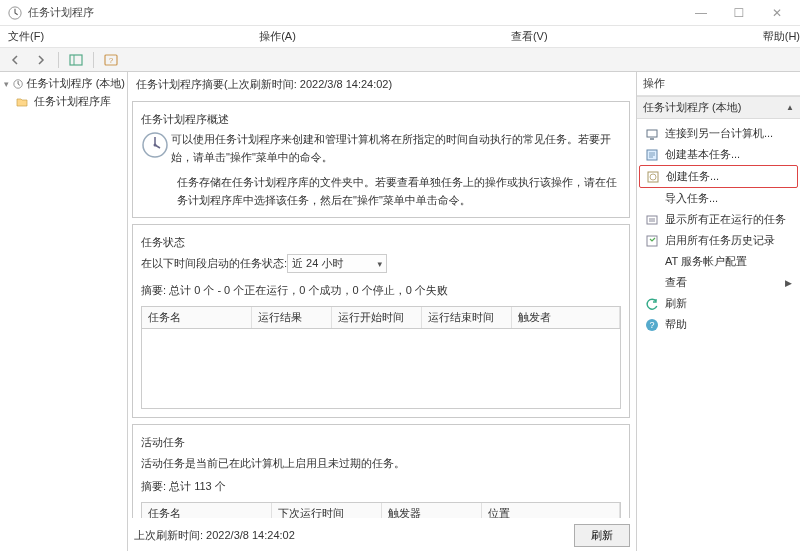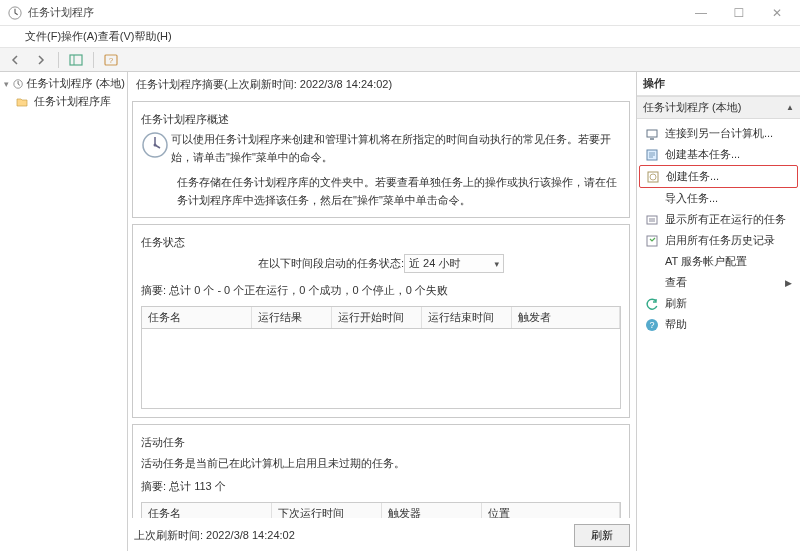--- a/index.html
+++ b/index.html
@@ -3,50 +3,50 @@
   <meta charset="utf-8">
   <style>
     * { margin: 0; padding: 0; box-sizing: border-box; }
     body { font-family: "Microsoft YaHei", "Segoe UI", sans-serif; font-size: 11px; color: #333; background: #fff; width: 800px; height: 551px; overflow: hidden; }
     .titlebar { height: 26px; display: flex; align-items: center; justify-content: space-between; padding: 0 4px; border-bottom: 1px solid #e5e5e5; background: #fff; }
     .titlebar-left { display: flex; align-items: center; gap: 6px; padding-left: 4px; }
     .titlebar-icon { width: 14px; height: 14px; }
     .title-text { font-size: 11px; color: #444; }
     .winctrl { display: flex; }
     .winbtn { width: 38px; height: 24px; display: flex; align-items: center; justify-content: center; color: #999; font-size: 12px; }
-    .menubar { height: 22px; display: flex; align-items: center; padding-left: 25px; background: #fff; border-bottom: 1px solid #e5e5e5; }
+    .menubar { height: 22px; display: flex; align-items: center; padding-left: 8px; background: #fff; border-bottom: 1px solid #e5e5e5; justify-content: space-between; }
     .menubar span { font-size: 11px; color: #333; }
     .toolbar { height: 24px; display: flex; align-items: center; gap: 4px; padding-left: 4px; background: #f4f4f4; border-bottom: 1px solid #d0d0d0; }
     .toolbar-btn { width: 22px; height: 18px; display: flex; align-items: center; justify-content: center; border-radius: 2px; }
     .toolbar-sep { width: 1px; height: 16px; background: #cfcfcf; margin: 0 2px; }
     .main-split { display: flex; height: calc(551px - 26px - 22px - 24px); }
     .left-pane { width: 128px; border-right: 1px solid #d0d0d0; background: #fff; padding: 4px 2px; }
     .tree-root { display: flex; align-items: center; gap: 3px; white-space: nowrap; }
     .tree-child { display: flex; align-items: center; gap: 6px; margin-left: 14px; margin-top: 3px; white-space: nowrap; }
     .tree-toggle { width: 10px; font-size: 9px; color: #888; text-align: center; }
     .tree-icon { width: 12px; height: 12px; }
     .center-pane { flex: 1; background: #fff; overflow: hidden; display: flex; flex-direction: column; }
     .center-scroll { flex: 1; overflow-y: auto; padding: 2px 4px 2px 2px; }
     .center-header { font-size: 11px; color: #333; padding: 3px 6px; }
     .section-group { border: 1px solid #c9c9c9; margin: 6px 2px; position: relative; padding: 10px 8px 8px 8px; background: #fff; }
     .overview-row { display: flex; gap: 2px; padding: 4px 0; }
     .clock-icon { width: 28px; height: 28px; flex-shrink: 0; }
     .desc-text { font-size: 11px; line-height: 1.6; color: #333; flex: 1; }
     .second-desc { padding: 4px 0 0 36px; font-size: 11px; line-height: 1.6; }
-    .status-row { display: flex; justify-content: center; align-items: center; padding: 4px 0; }
+    .status-row { display: flex; justify-content: flex-start; align-items: center; padding: 4px 0; }
     .dropdown { display: flex; align-items: center; border: 1px solid #ccc; padding: 1px 16px 1px 4px; font-size: 11px; position: relative; width: 100px; justify-content: space-between; background: #fdfdfd; }
     .dropdown::after { content: "▾"; position: absolute; right: 4px; font-size: 9px; color: #555; }
     .summary-line { padding: 6px 0 2px 0; font-size: 11px; }
     .table-head { display: flex; border: 1px solid #ccc; margin-top: 6px; background: #fafafa; }
     .th { padding: 3px 6px; font-size: 11px; border-right: 1px solid #e0e0e0; }
     .table-body { height: 80px; border: 1px solid #ccc; border-top: none; background: #fff; }
     .bottom-row { display: flex; justify-content: space-between; align-items: center; padding: 6px 6px 4px 6px; }
     .refresh-btn { border: 1px solid #adadad; background: #f0f0f0; padding: 3px 16px; font-size: 11px; }
     .right-pane { width: 164px; border-left: 1px solid #d0d0d0; background: #fff; display: flex; flex-direction: column; }
-    .right-title { padding: 4px 6px; font-size: 11px; background: #fff; border-bottom: 1px solid #e0e0e0; font-weight: bold; }
+    .right-title { padding: 4px 6px; font-size: 11px; background: #fff; border-bottom: 1px solid #e0e0e0; }
     .group-hdr { display: flex; align-items: center; justify-content: space-between; padding: 3px 6px; background: #f0f0f0; font-size: 11px; border-top: 1px solid #dcdcdc; border-bottom: 1px solid #dcdcdc; }
     .group-hdr-caret { font-size: 8px; color: #555; }
     .actions-list { padding: 4px 2px; }
     .action-item { display: flex; align-items: center; gap: 6px; padding: 3px 6px; font-size: 11px; color: #333; }
     .action-item.highlighted { border: 1px solid #d44; border-radius: 2px; }
     .a-icon { width: 14px; height: 14px; flex-shrink: 0; display: inline-flex; align-items: center; justify-content: center; }
     .submenu-caret { margin-left: auto; font-size: 9px; color: #555; }
     ::-webkit-scrollbar { width: 14px; }
     ::-webkit-scrollbar-track { background: #f0f0f0; }
     ::-webkit-scrollbar-thumb { background: #c0c0c0; border: 3px solid #f0f0f0; border-radius: 7px; }

